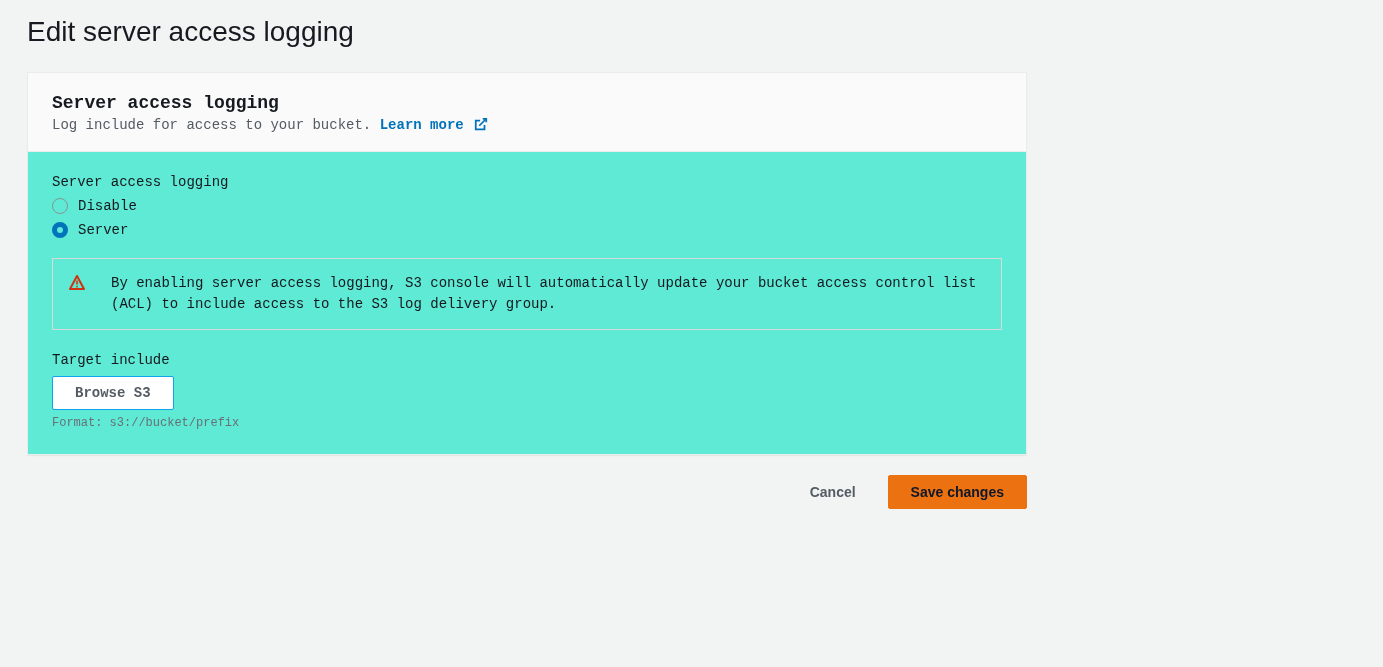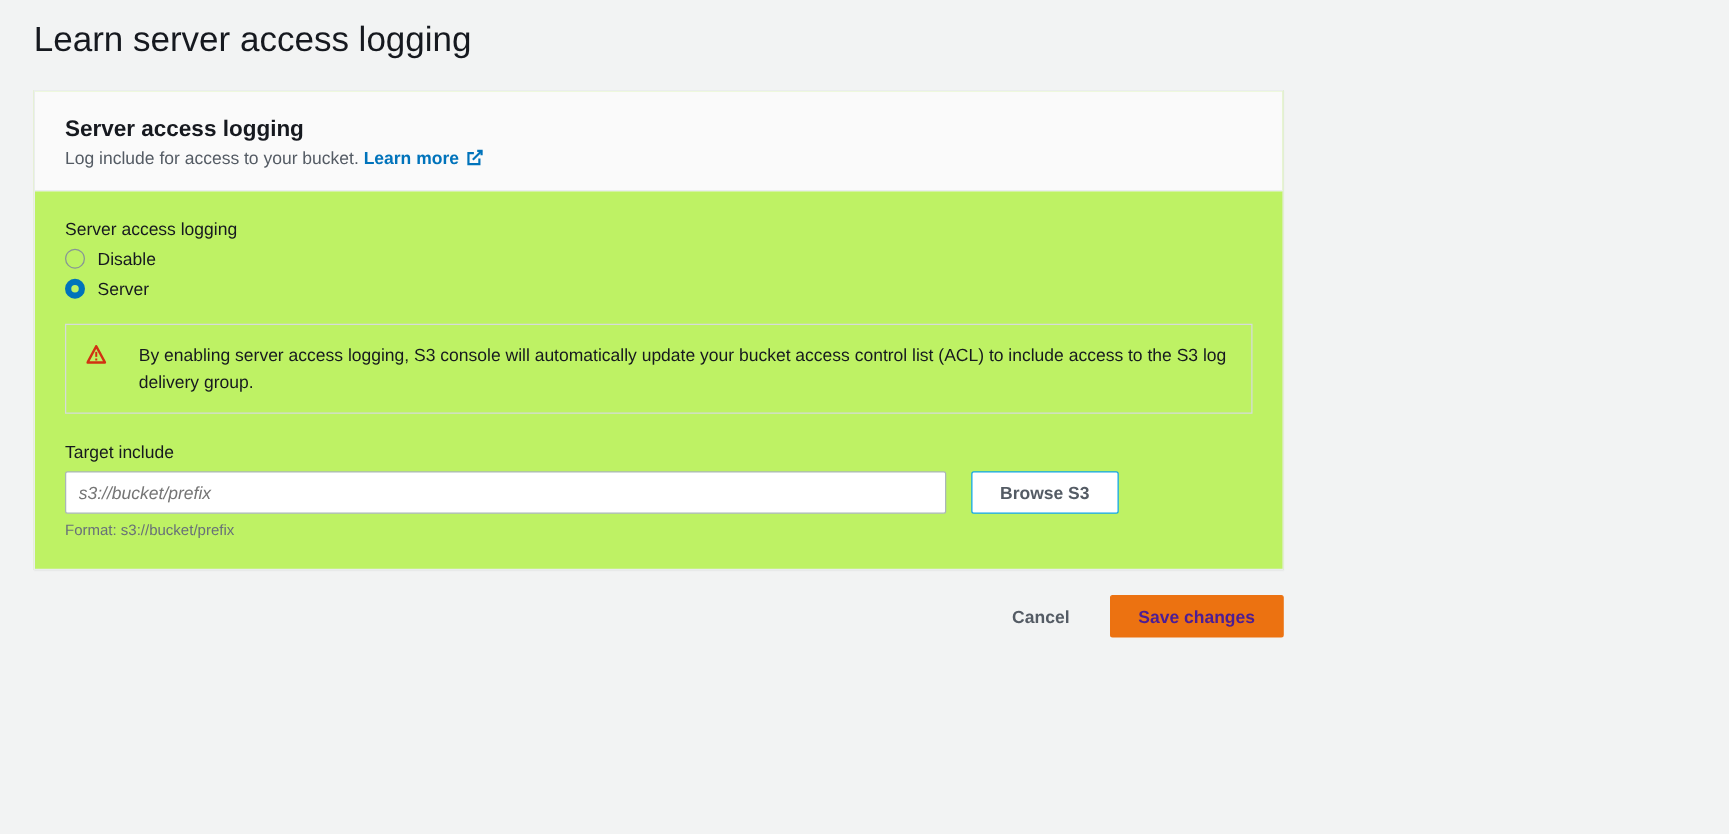--- a/index.html
+++ b/index.html
@@ -18,24 +18,25 @@
     .page {
       padding: 0 27px 27px;
     }
     .page-title {
       font-size: 28px;
       font-weight: 400;
       color: #16191f;
       padding: 16px 0 24px;
     }
     .panel {
-      background: #bef264;
+      background: #5eead4;
       border: 1px solid #eaeded;
       box-shadow: 0 1px 1px rgba(0,0,0,0.05);
       width: 1000px;
+      font-family: Liberation Mono, monospace;
     }
     .panel-header {
       padding: 20px 24px 18px;
       border-bottom: 1px solid #eaeded;
       background: #fafafa;
     }
     .panel-header h2 {
       font-size: 18px;
       font-weight: 700;
       color: #16191f;
@@ -156,28 +157,28 @@
       font-family: inherit;
     }
     .btn-cancel {
       background: transparent;
       border: none;
       color: #545b64;
     }
     .btn-primary {
       background: #ec7211;
       border: 1px solid #ec7211;
-      color: #4c1d95;
+      color: #0f172a;
     }
   </style>
 </head>
 <body>
 
 <div class="page">
-  <h1 class="page-title">Learn server access logging</h1>
+  <h1 class="page-title">Edit server access logging</h1>
 
   <div class="panel">
     <div class="panel-header">
       <h2>Server access logging</h2>
       <div class="desc">
         <span>Log include for access to your bucket.</span>
         <a class="learn-more">
           <span>Learn more</span>
           <svg width="14" height="14" viewBox="0 0 16 16" fill="none" stroke="#0073bb" stroke-width="2">
             <path d="M10 2 H14 V6"></path>
@@ -207,21 +208,20 @@
             <path d="M8 1 L15 14 H1 Z" fill="none" stroke="#d13212" stroke-width="2" stroke-linejoin="round"></path>
             <rect x="7.2" y="5.5" width="1.6" height="4" fill="#d13212"></rect>
             <rect x="7.2" y="10.8" width="1.6" height="1.6" fill="#d13212"></rect>
           </svg>
         </span>
         <div class="alert-text">By enabling server access logging, S3 console will automatically update your bucket access control list (ACL) to include access to the S3 log delivery group.</div>
       </div>
 
       <div class="field-label">Target include</div>
       <div class="target-row">
-        <input class="target-input" type="text" placeholder="s3://bucket/prefix" style="">
         <button class="browse-btn">Browse S3</button>
       </div>
       <div class="format-hint">Format: s3://bucket/prefix</div>
     </div>
   </div>
 
   <div class="footer">
     <button class="btn btn-cancel">Cancel</button>
     <button class="btn btn-primary">Save changes</button>
   </div>

